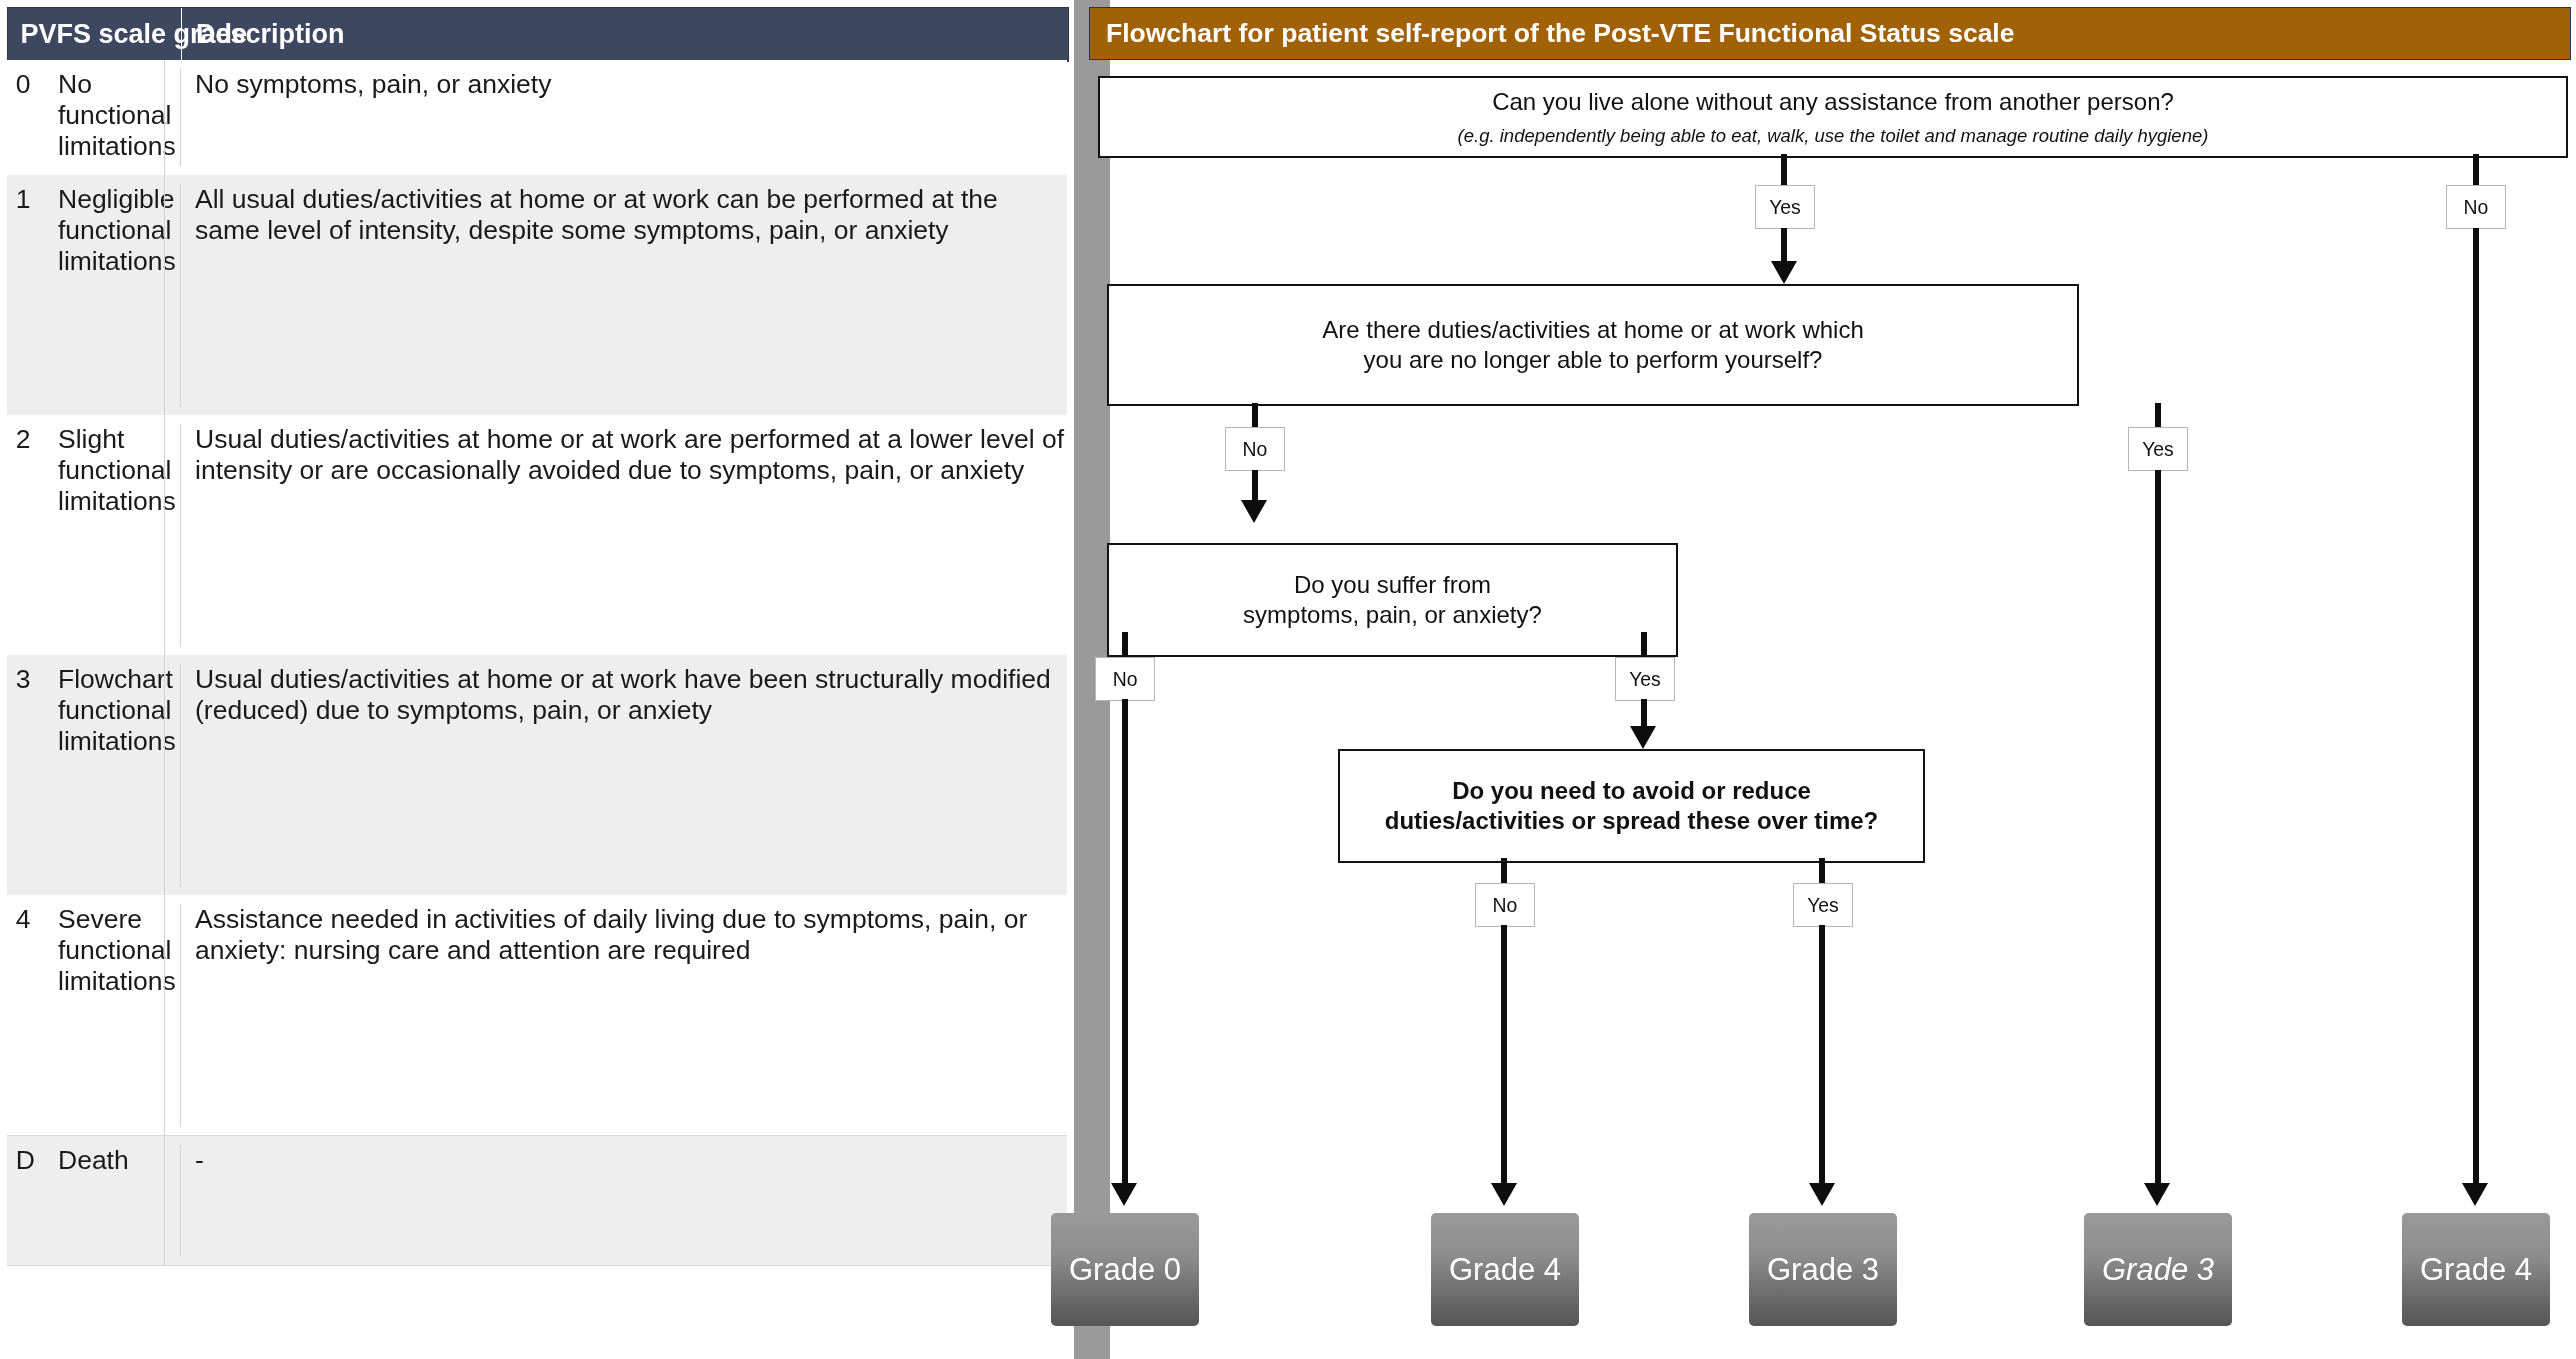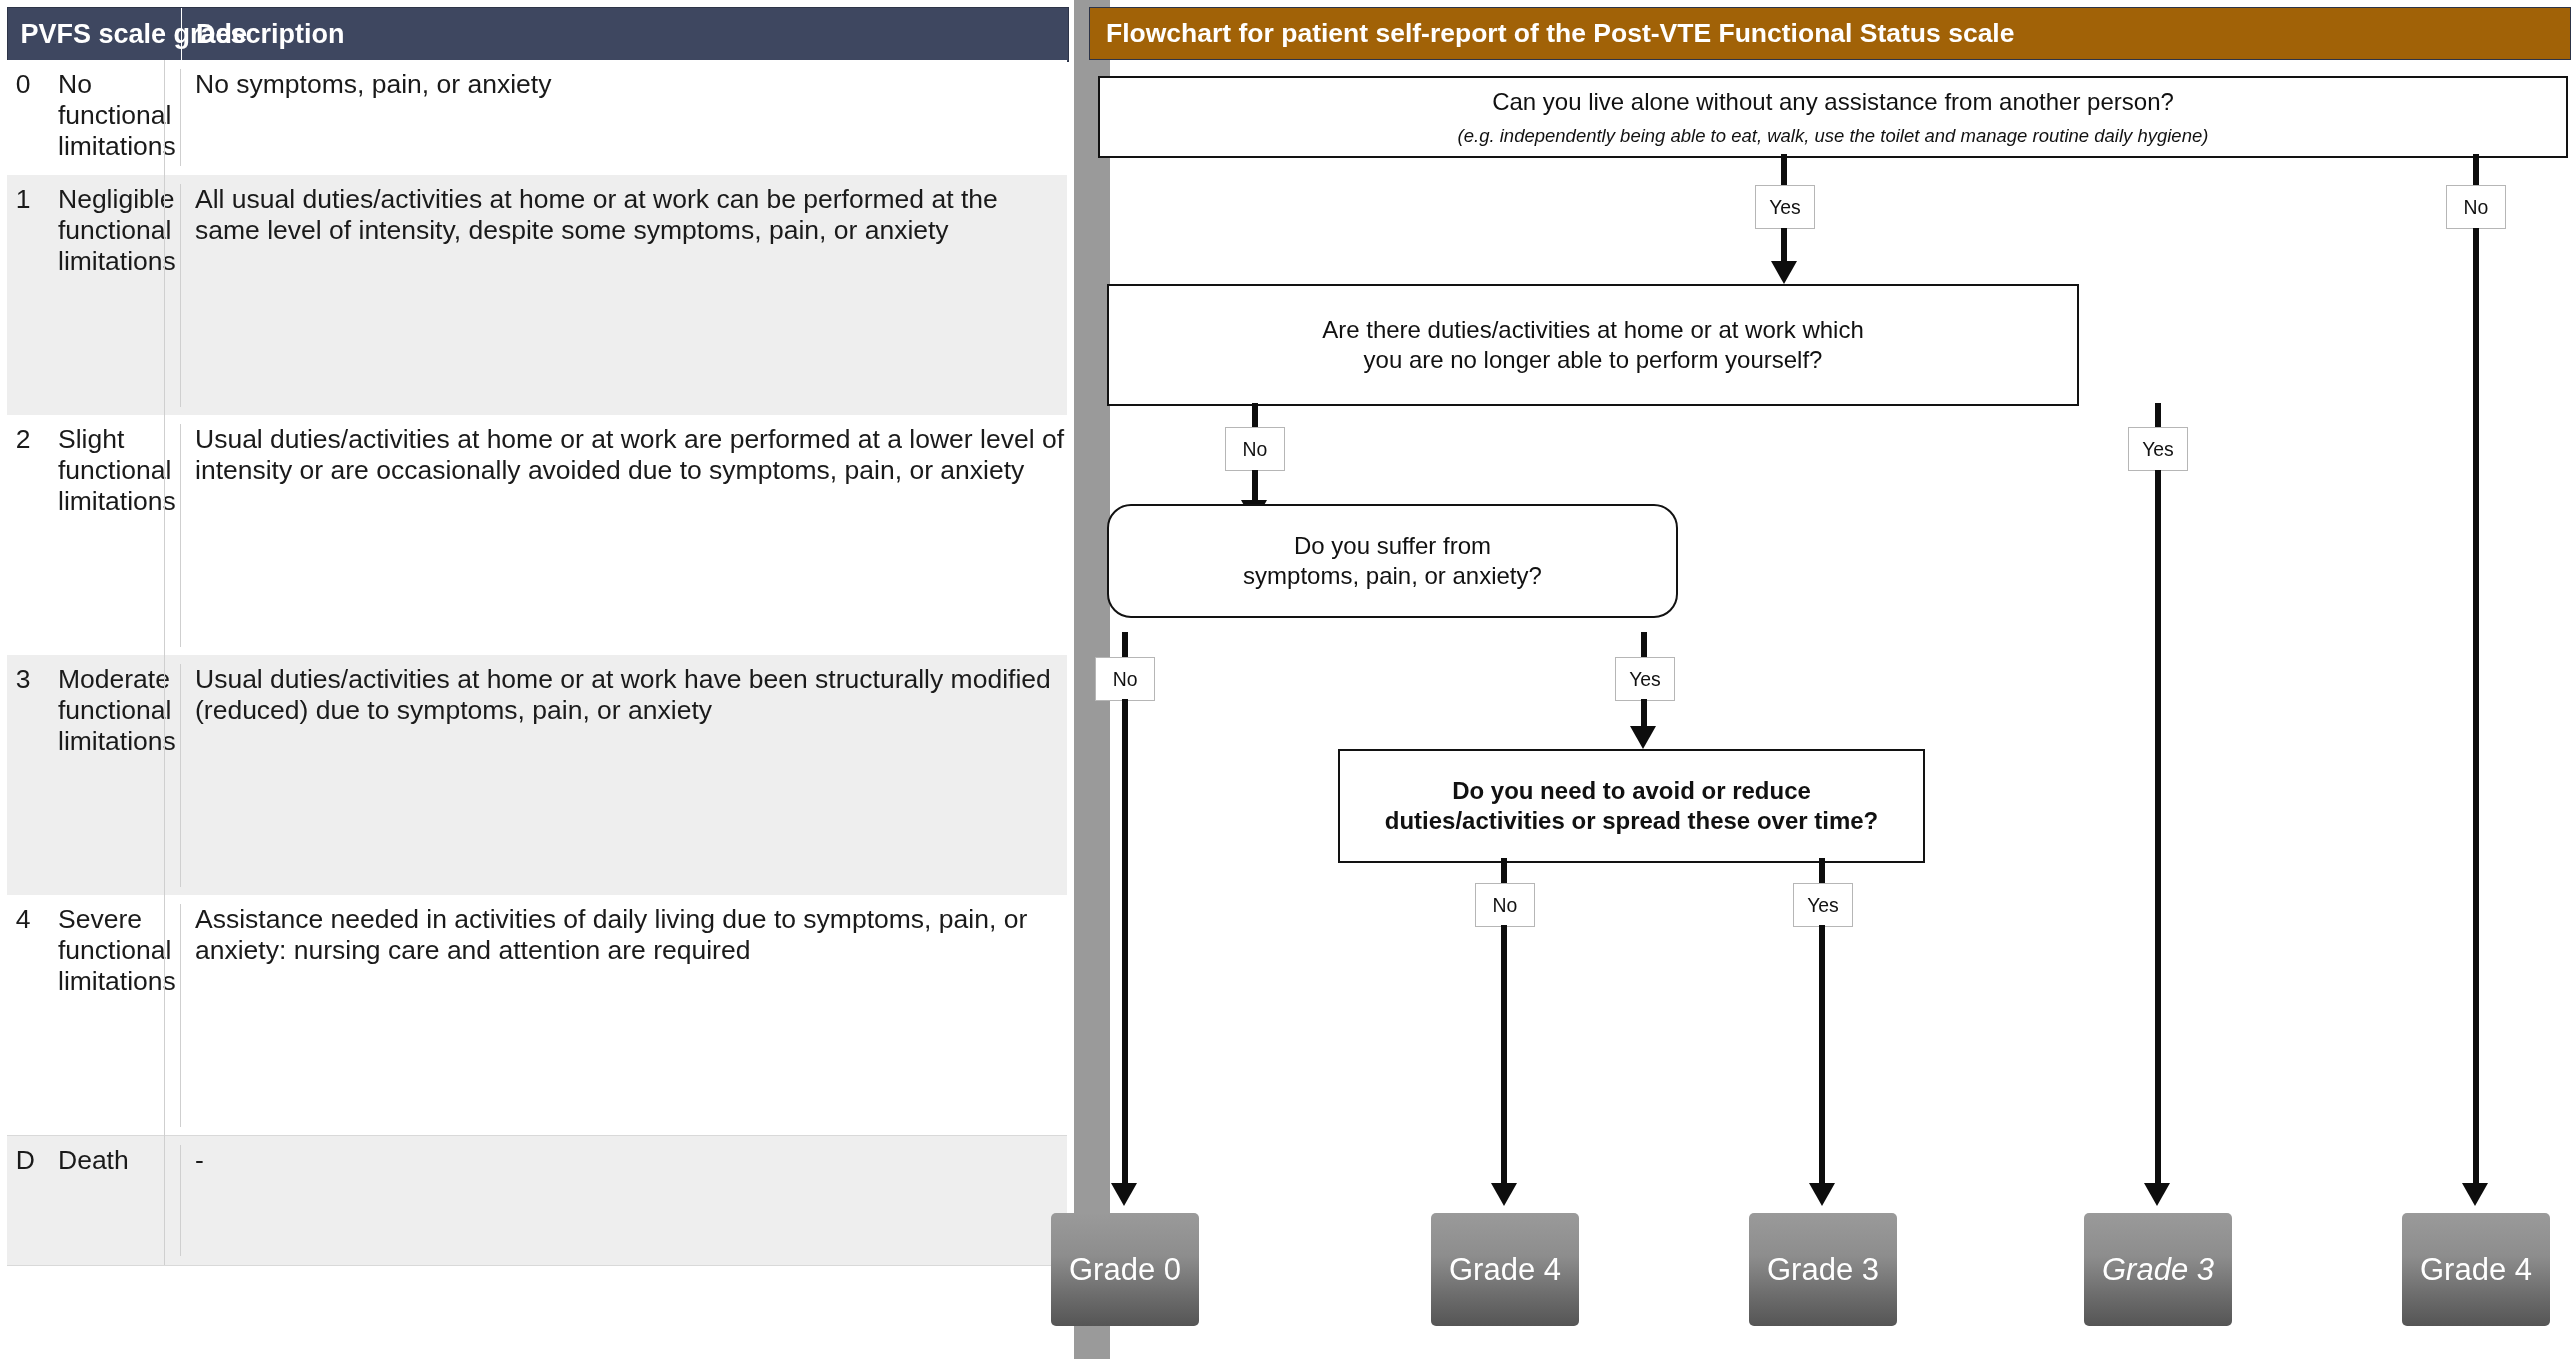--- a/index.html
+++ b/index.html
@@ -75,21 +75,21 @@
   </div>
 
   <div class="trow plain" style="top:415px;height:240px;">
     <div class="cell-num">2</div>
     <div class="cell-lbl">Slight functional limitations</div>
     <div class="cell-desc" style="height:223px;">Usual duties/activities at home or at work are performed at a lower level of intensity or are occasionally avoided due to symptoms, pain, or anxiety</div>
   </div>
 
   <div class="trow shade" style="top:655px;height:240px;">
     <div class="cell-num">3</div>
-    <div class="cell-lbl">Moderate functional limitations</div>
+    <div class="cell-lbl">Flowchart functional limitations</div>
     <div class="cell-desc" style="height:223px;">Usual duties/activities at home or at work have been structurally modified (reduced) due to symptoms, pain, or anxiety</div>
   </div>
 
   <div class="trow plain" style="top:895px;height:240px;">
     <div class="cell-num">4</div>
     <div class="cell-lbl">Severe functional limitations</div>
     <div class="cell-desc" style="height:223px;">Assistance needed in activities of daily living due to symptoms, pain, or anxiety: nursing care and attention are required</div>
   </div>
 
   <div class="trow shade" style="top:1136px;height:129px;">
@@ -132,21 +132,21 @@
   <div class="vline" style="left:170px;top:403px;height:25px;"></div>
   <div class="yn" style="left:143px;top:427px;width:58px;height:42px;">No</div>
   <div class="vline" style="left:170px;top:470px;height:35px;"></div>
   <div class="arrowhead" style="left:159px;top:500px;"></div>
 
   <div class="vline" style="left:1073px;top:403px;height:25px;"></div>
   <div class="yn" style="left:1046px;top:427px;width:58px;height:42px;">Yes</div>
   <div class="vline" style="left:1073px;top:470px;height:721px;"></div>
   <div class="arrowhead" style="left:1062px;top:1183px;"></div>
 
-  <div class="qbox" style="left:25px;top:504px;width:567px;height:110px;border-radius:24px;">
+  <div class="qbox" style="left:25px;top:543px;width:567px;height:110px;">
     <div class="q-main">Do you suffer from</div>
     <div class="q-main">symptoms, pain, or anxiety?</div>
   </div>
 
   <div class="vline" style="left:40px;top:632px;height:25px;"></div>
   <div class="yn" style="left:13.2px;top:657px;width:58px;height:42px;">No</div>
   <div class="vline" style="left:40px;top:699px;height:491px;"></div>
   <div class="arrowhead" style="left:29px;top:1183px;"></div>
 
   <div class="vline" style="left:559px;top:632px;height:25px;"></div>

